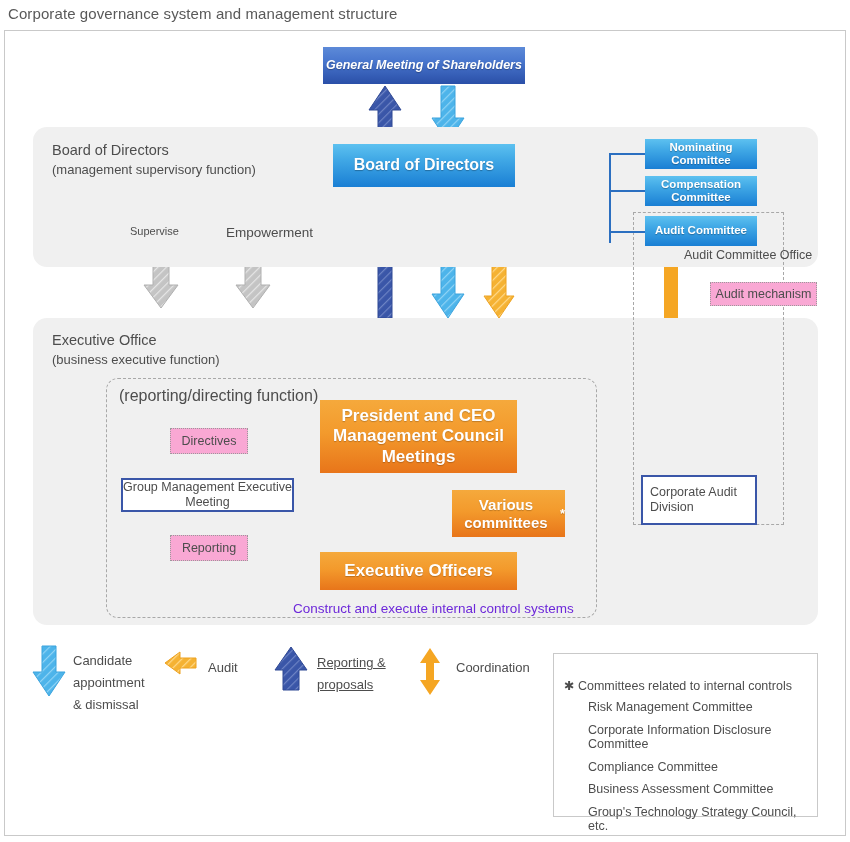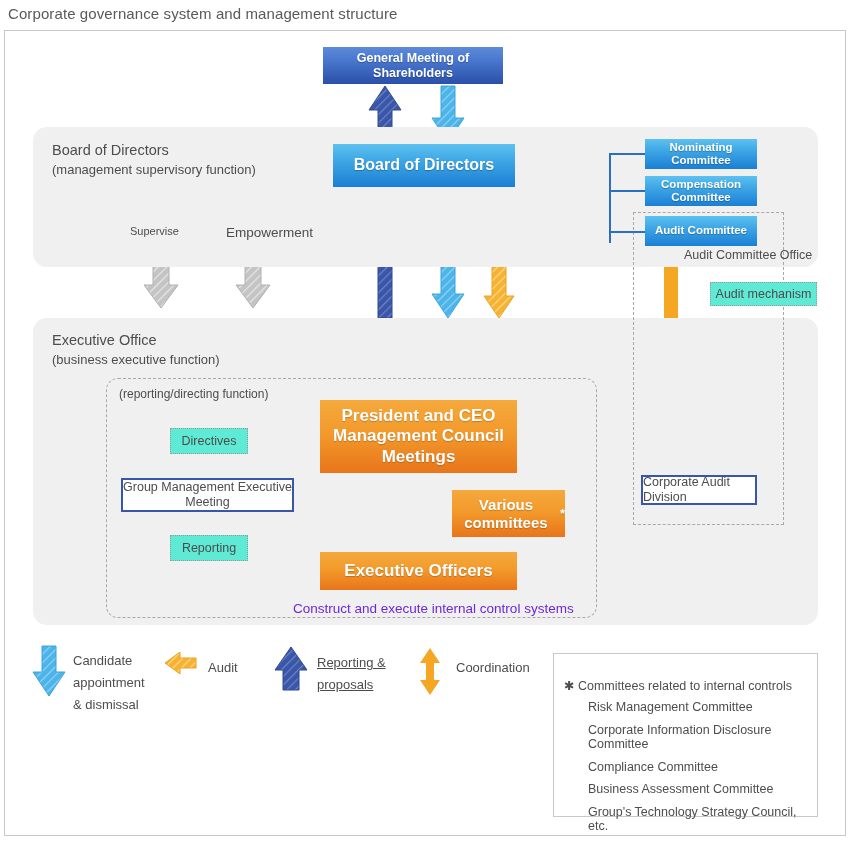--- a/index.html
+++ b/index.html
@@ -37,22 +37,23 @@
   
   .bluebox{
     position:absolute;
     background:linear-gradient(to bottom,#5dc1f0 0%,#41a9e6 35%,#1a7fd4 100%);
     color:#fff;text-align:center;font-weight:bold;
     display:flex;align-items:center;justify-content:center;
     line-height:1.15;box-sizing:border-box;
     text-shadow:0 1px 1px rgba(0,0,0,.28);
   }
   #box-gms{
-    left:323px;top:47px;width:180px;height:37px;font-size:12.5px;
+    left:323px;top:47px;width:202px;height:37px;font-size:12.5px;
     background:linear-gradient(to bottom,#5d8ad8 0%,#4a78cf 35%,#2a4fa8 100%);
+    font-style:italic;
   }
   #box-bod{left:333px;top:144px;width:182px;height:43px;font-size:16px;}
   .cbox{left:645px;width:112px;height:30px;font-size:11.5px;}
   #box-nominating{top:139px;}
   #box-compensation{top:176px;}
   #box-audit-comm{top:216px;}
 
   
   .orangebox{
     position:absolute;
@@ -67,39 +68,39 @@
   #box-exec-officers{left:320px;top:552px;width:197px;height:38px;font-size:17px;}
   .sup-star{font-size:13px;vertical-align:super;line-height:0;}
 
   
   .whitebox{
     position:absolute;background:#fff;border:2px solid #3a56a8;
     box-sizing:border-box;font-size:12.5px;color:#4d4d4d;
     display:flex;align-items:center;line-height:1.2;
   }
   #box-gmem{left:121px;top:478px;width:173px;height:34px;justify-content:center;text-align:center;}
-  #box-cad{left:641px;top:475px;width:116px;height:30px;text-align:left;}
+  #box-cad{left:641px;top:475px;width:116px;height:50px;padding-left:7px;text-align:left;}
 
   
   .dotbox{
-    position:absolute;background:#5eead4;border:1px dotted #9b9b9b;
+    position:absolute;background:#f9a8d4;border:1px dotted #9b9b9b;
     box-sizing:border-box;font-size:12.5px;color:#4d4d4d;
     display:flex;align-items:center;justify-content:center;text-align:center;
   }
   #box-directives{left:170px;top:428px;width:78px;height:26px;}
   #box-reporting{left:170px;top:535px;width:78px;height:26px;}
   #box-auditmech{left:710px;top:282px;width:107px;height:24px;}
 
   
   .dashbox{position:absolute;border:1px dashed #a8a8a8;box-sizing:border-box;}
   #dash-audit{left:633px;top:212px;width:151px;height:313px;}
   #dash-inner{left:106px;top:378px;width:491px;height:240px;border-radius:12px;}
 
   
-  .lbl{position:absolute;font-size:12px;color:#4d4d4d;white-space:nowrap;}
+  .lbl{position:absolute;font-size:16px;color:#4d4d4d;white-space:nowrap;}
   #lbl-aco{left:684px;top:248px;font-size:12.5px;}
   #lbl-rep-dir{left:119px;top:387px;}
   #lbl-supervise{left:130px;top:225px;font-size:11px;}
   #lbl-empower{left:226px;top:225px;font-size:13.5px;}
   #lbl-construct{left:293px;top:601px;font-size:13.5px;color:#6d28d9;}
 
   
   .bracket{position:absolute;border:2px solid #2b6fc0;box-sizing:border-box;}
 
   

